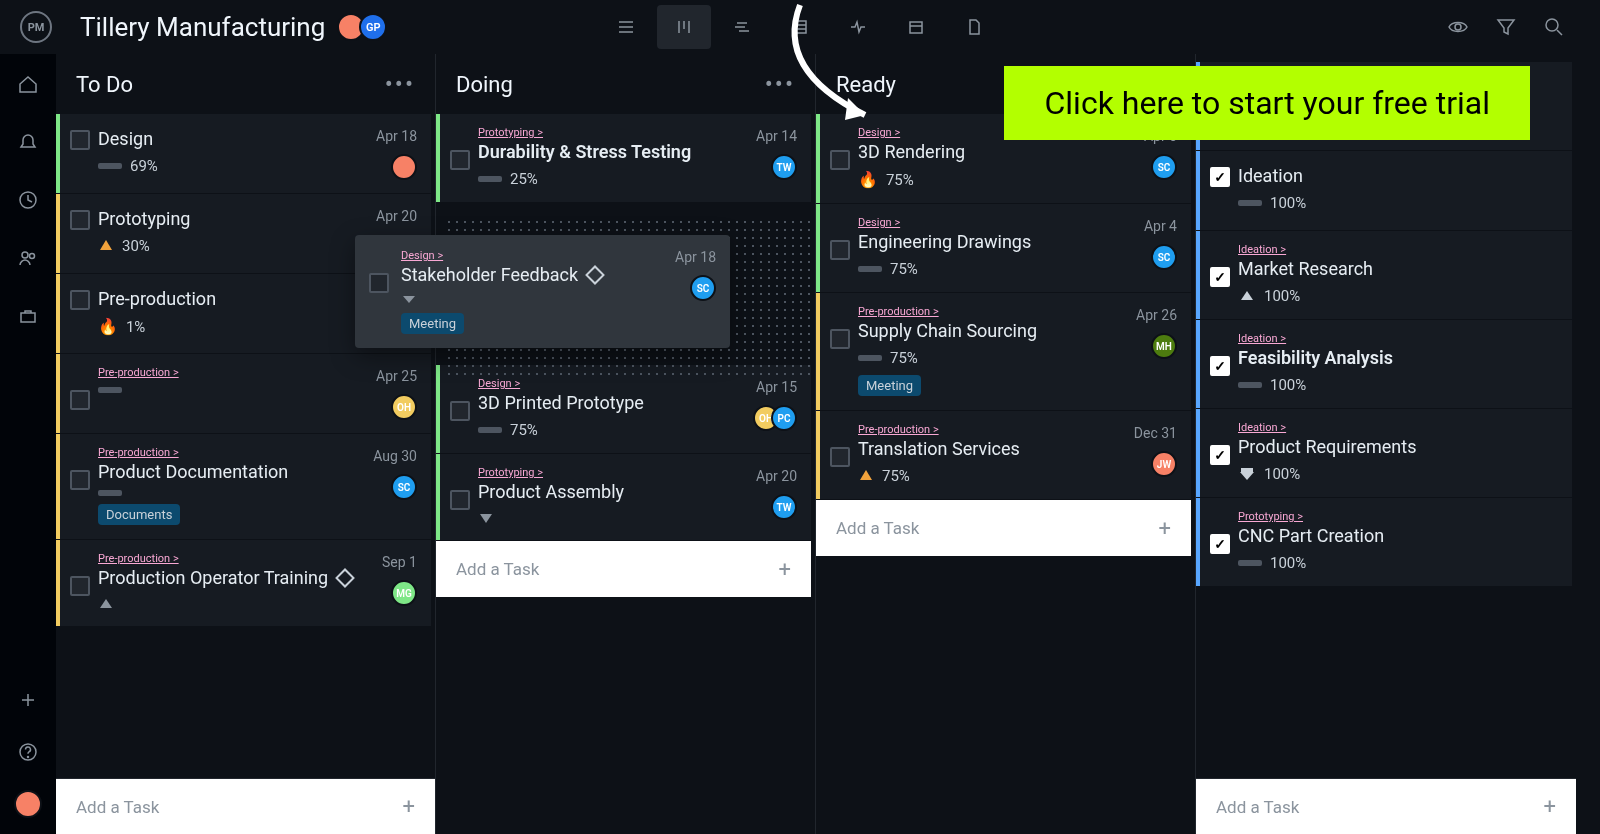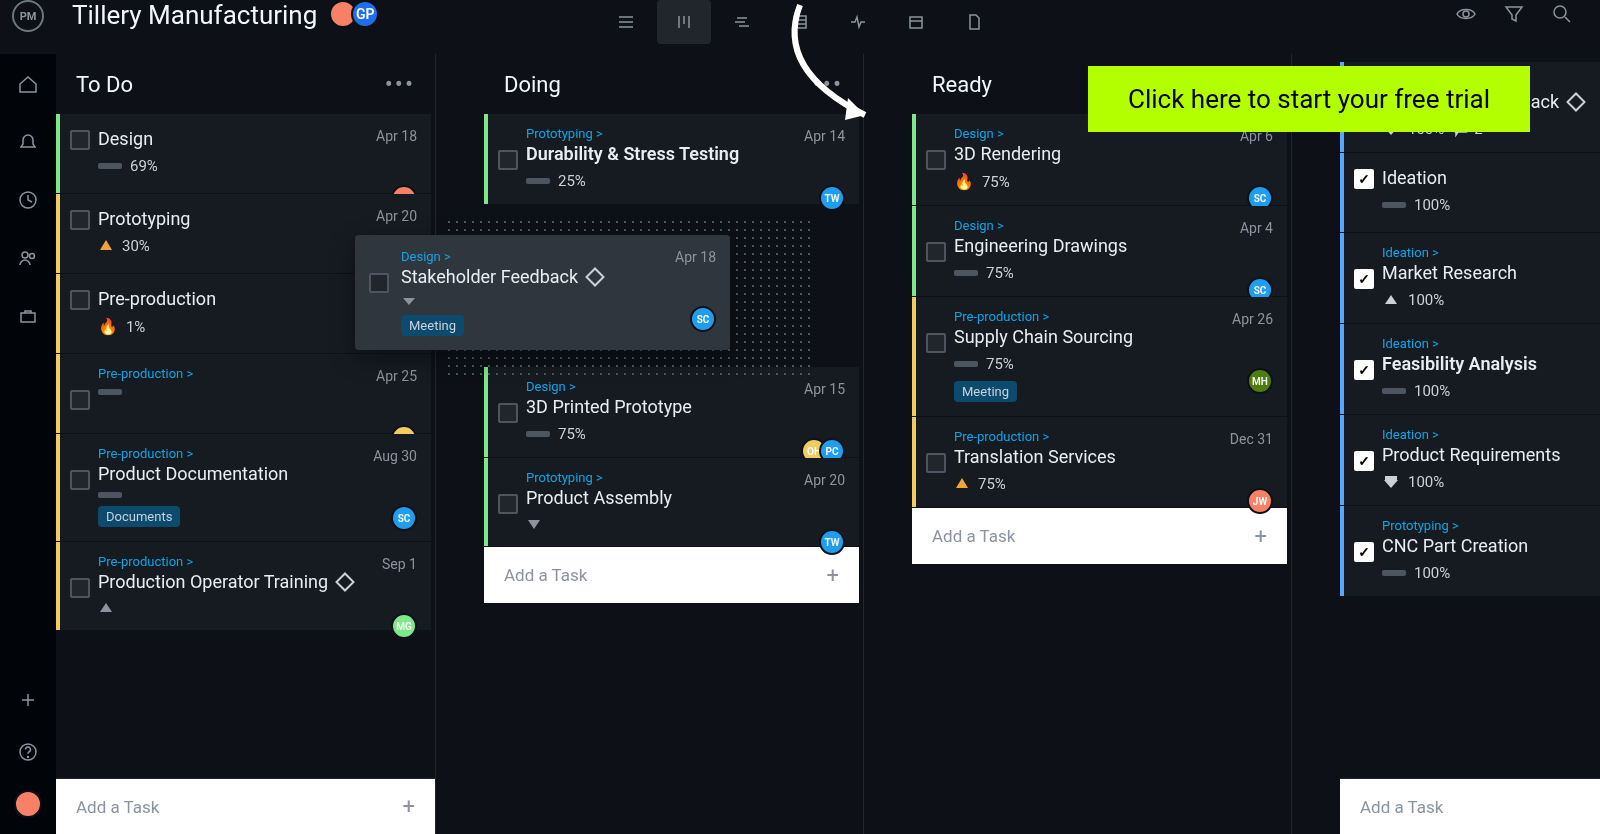--- a/index.html
+++ b/index.html
@@ -9,22 +9,22 @@
   color: #c9d1d9;
   width: 1600px;
   height: 834px;
   overflow: hidden;
   position: relative;
 }
 .topbar {
   height: 54px;
   background: #0d1117;
   display: flex;
-  align-items: flex-start;
-  padding: 0 12px;
+  align-items: center;
+  padding: 0 20px;
   position: relative;
 }
 .logo {
   width: 32px; height: 32px;
   border: 2px solid #6e7681;
   border-radius: 50%;
   display: flex; align-items: center; justify-content: center;
   font-size: 11px; font-weight: bold;
   color: #8b949e;
 }
@@ -34,21 +34,21 @@
   color: #f0f6fc;
 }
 .avatar-group {
   display: flex;
   margin-left: 18px;
 }
 .avatar {
   width: 28px; height: 28px;
   border-radius: 50%;
   display: flex; align-items: center; justify-content: center;
-  font-size: 14px; font-weight: 600;
+  font-size: 11px; font-weight: 600;
   color: #fff;
   border: 2px solid #0d1117;
 }
 .avatar-group .avatar { margin-left: -6px; }
 .view-controls {
   position: absolute;
   left: 50%;
   transform: translateX(-50%);
   display: flex;
   gap: 4px;
@@ -89,21 +89,20 @@
   flex-direction: column;
   align-items: center;
   gap: 24px;
   padding-bottom: 16px;
 }
 .board {
   position: absolute;
   left: 56px; right: 0; top: 54px; bottom: 0;
   display: flex;
   overflow: hidden;
-  gap: 48px;
 }
 .column {
   width: 380px;
   flex-shrink: 0;
   border-right: 1px solid #21262d;
   display: flex;
   flex-direction: column;
 }
 .column:last-child { border-right: none; }
 .col-header {
@@ -140,21 +139,21 @@
   border-radius: 2px;
   background: #21262d;
 }
 .card .chk.checked {
   background: #fff;
   border-color: #fff;
   color: #000;
   display: flex; align-items: center; justify-content: center;
   font-size: 14px; font-weight: bold;
 }
-.crumb { font-size: 13px; color: #0ea5e9; }
+.crumb { font-size: 11px; color: #f9a8d4; text-decoration: underline; }
 .card-title { font-size: 18px; color: #e6edf3; margin-top: 2px; display: flex; align-items: center; gap: 6px; }
 .card-title.bold { font-weight: 600; }
 .card-row {
   display: flex;
   align-items: center;
   gap: 8px;
   margin-top: 8px;
 }
 .prog { width: 24px; height: 6px; background: #4d5560; border-radius: 2px; }
 .pct { font-size: 15px; color: #c9d1d9; }
@@ -162,21 +161,21 @@
   position: absolute;
   right: 14px; top: 14px;
   font-size: 14px;
   color: #8b949e;
 }
 .card-ava {
   position: absolute;
   right: 14px; top: 40px;
   display: flex;
 }
-.card-ava .avatar { margin-left: -8px; width: 26px; height: 26px; font-size: 10px; margin-top: 31px;}
+.card-ava .avatar { margin-left: -8px; width: 26px; height: 26px; font-size: 10px;}
 .tag {
   display: inline-block;
   background: #0c4a6e;
   color: #c9d1d9;
   font-size: 13px;
   padding: 3px 8px;
   border-radius: 4px;
 }
 .add-task {
   height: 56px;
@@ -215,21 +214,21 @@
   width: 370px; height: 162px;
   background-image: radial-gradient(#4d5560 1px, transparent 1px);
   background-size: 8px 8px;
   z-index: 5;
 }
 .cta {
   position: absolute;
   right: 70px; top: 66px;
   background: #b3ff00;
   color: #000;
-  font-size: 26px;
+  font-size: 32px;
   padding: 18px 40px;
   z-index: 20;
 }
 .arrow-overlay {
   position: absolute;
   left: 770px; top: 0px;
   z-index: 19;
 }
 .diamond { display:inline-block; width:14px; height:14px; border:2px solid #c9d1d9; transform: rotate(45deg); margin-left: 4px;}
 svg { display: block; }

